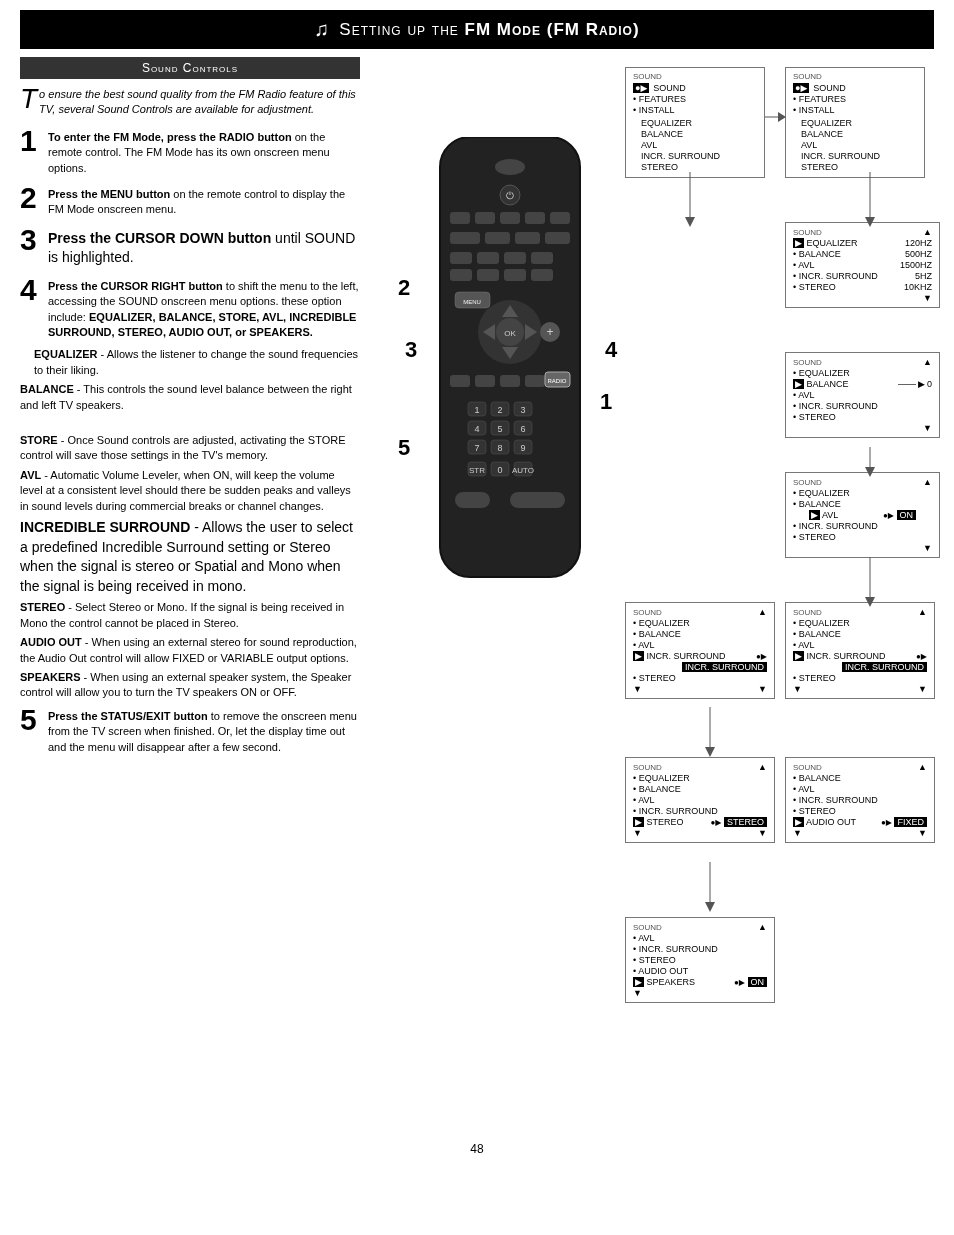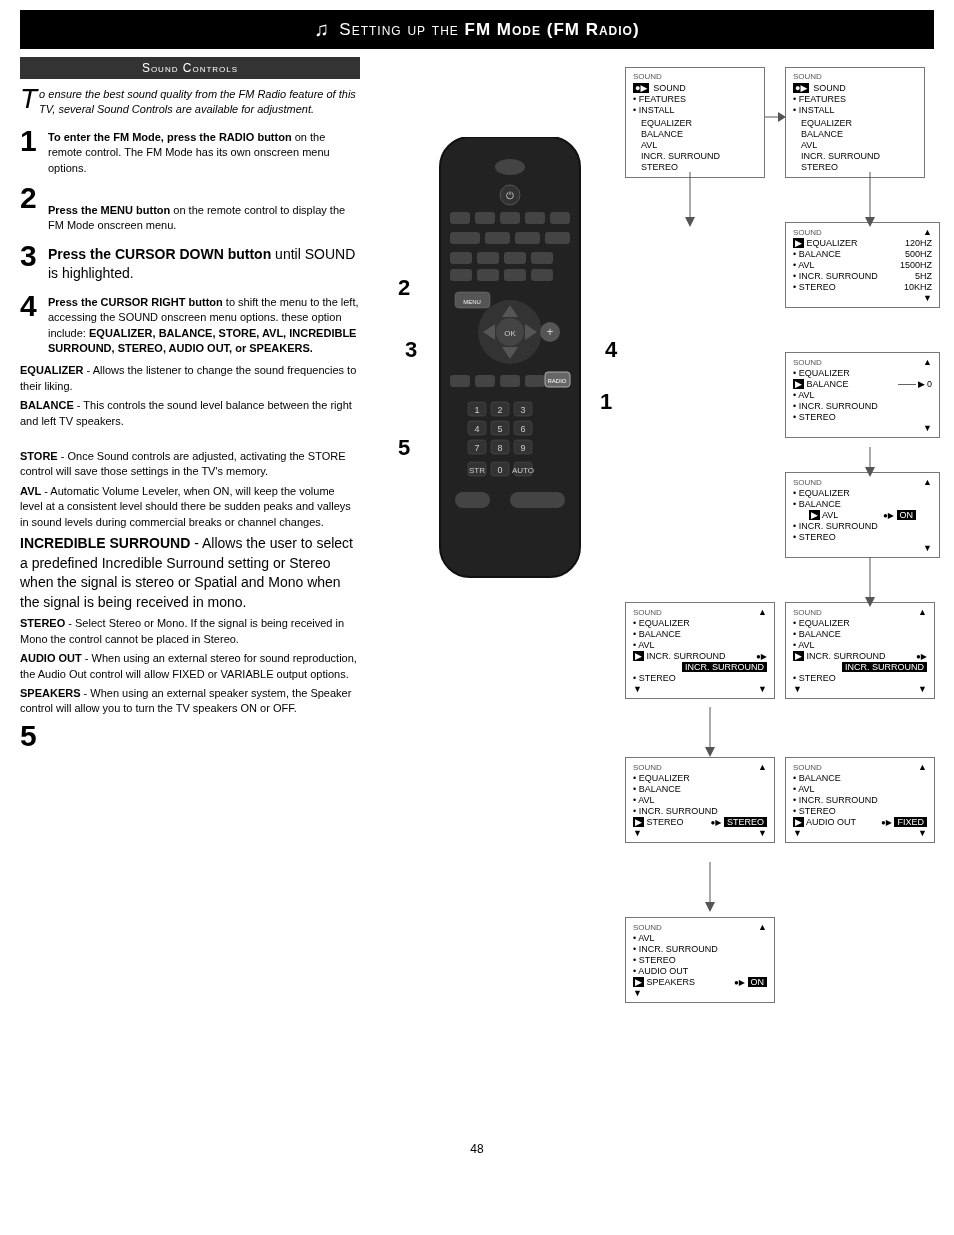--- a/index.html
+++ b/index.html
@@ -37,46 +37,47 @@
 
     <div style="clear:both;">
 
       <div style="display:flex;gap:6px;margin-bottom:7px;align-items:flex-start;">
         <span style="font-size:30px;font-weight:bold;line-height:1;min-width:22px;">1</span>
         <p style="font-size:11px;line-height:1.4;margin-top:4px;"><strong>To enter the FM Mode, press the RADIO button</strong> on the remote control. The FM Mode has its own onscreen menu options.</p>
       </div>
 
       <div style="display:flex;gap:6px;margin-bottom:7px;align-items:flex-start;">
         <span style="font-size:30px;font-weight:bold;line-height:1;min-width:22px;">2</span>
-        <p style="font-size:11px;line-height:1.4;margin-top:20px;"><strong>Press the MENU button</strong> on the remote control to display the FM Mode onscreen menu.</p>
+        <p style="font-size:11px;line-height:1.4;margin-top:4px;"><strong>Press the MENU button</strong> on the remote control to display the FM Mode onscreen menu.</p>
       </div>
 
       <div style="display:flex;gap:6px;margin-bottom:7px;align-items:flex-start;">
         <span style="font-size:30px;font-weight:bold;line-height:1;min-width:22px;">3</span>
         <p style="font-size:14px;line-height:1.4;margin-top:4px;"><strong>Press the CURSOR DOWN button</strong> until SOUND is highlighted.</p>
       </div>
 
       <div style="display:flex;gap:6px;margin-bottom:7px;align-items:flex-start;">
         <span style="font-size:30px;font-weight:bold;line-height:1;min-width:22px;">4</span>
         <p style="font-size:11px;line-height:1.4;margin-top:4px;"><strong>Press the CURSOR RIGHT button</strong> to shift the menu to the left, accessing the SOUND onscreen menu options. these option include: <strong>EQUALIZER, BALANCE, STORE, AVL, INCREDIBLE SURROUND, STEREO, AUDIO OUT, or SPEAKERS.</strong></p>
       </div>
 
       <div style="margin-top:4px;">
-        <p style="font-size:11px;line-height:1.4;margin-bottom:4px;"><strong>EQUALIZER</strong> - Allows the listener to change the sound frequencies to their liking.</p>
+        <p style="font-size:11px;line-height:1.4;margin-bottom:4px;margin-left:14px;"><strong>EQUALIZER</strong> - Allows the listener to change the sound frequencies to their liking.</p>
         <p style="font-size:11px;line-height:1.4;margin-bottom:20px;"><strong>BALANCE</strong> - This controls the sound level balance between the right and left TV speakers.</p>
         <p style="font-size:11px;line-height:1.4;margin-bottom:4px;"><strong>STORE</strong> - Once Sound controls are adjusted, activating the STORE control will save those settings in the TV's memory.</p>
         <p style="font-size:11px;line-height:1.4;margin-bottom:4px;"><strong>AVL</strong> - Automatic Volume Leveler, when ON, will keep the volume level at a consistent level should there be sudden peaks and valleys in sound levels during commercial breaks or channel changes.</p>
         <p style="font-size:14px;line-height:1.4;margin-bottom:4px;"><strong>INCREDIBLE SURROUND</strong> - Allows the user to select a predefined Incredible Surround setting or Stereo when the signal is stereo or Spatial and Mono when the signal is being received in mono.</p>
         <p style="font-size:11px;line-height:1.4;margin-bottom:4px;"><strong>STEREO</strong> - Select Stereo or Mono. If the signal is being received in Mono the control cannot be placed in Stereo.</p>
         <p style="font-size:11px;line-height:1.4;margin-bottom:4px;"><strong>AUDIO OUT</strong> - When using an external stereo for sound reproduction, the Audio Out control will allow FIXED or VARIABLE output options.</p>
         <p style="font-size:11px;line-height:1.4;margin-bottom:4px;"><strong>SPEAKERS</strong> - When using an external speaker system, the Speaker control will allow you to turn the TV speakers ON or OFF.</p>
       </div>
 
       <div style="display:flex;gap:6px;margin-top:4px;align-items:flex-start;">
         <span style="font-size:30px;font-weight:bold;line-height:1;min-width:22px;">5</span>
+        <p style="font-size:11px;line-height:1.4;margin-top:4px;"><strong>Press the STATUS/EXIT button</strong> to remove the onscreen menu from the TV screen when finished. Or, let the display time out and the menu will disappear after a few second.</p>
       </div>
 
     </div>
   </div>
 
   <div style="flex:1;position:relative;">
 
     <div style="position:relative;width:570px;height:1080px;">
 
       <div style="position:absolute;left:50px;top:80px;width:180px;z-index:5;">

